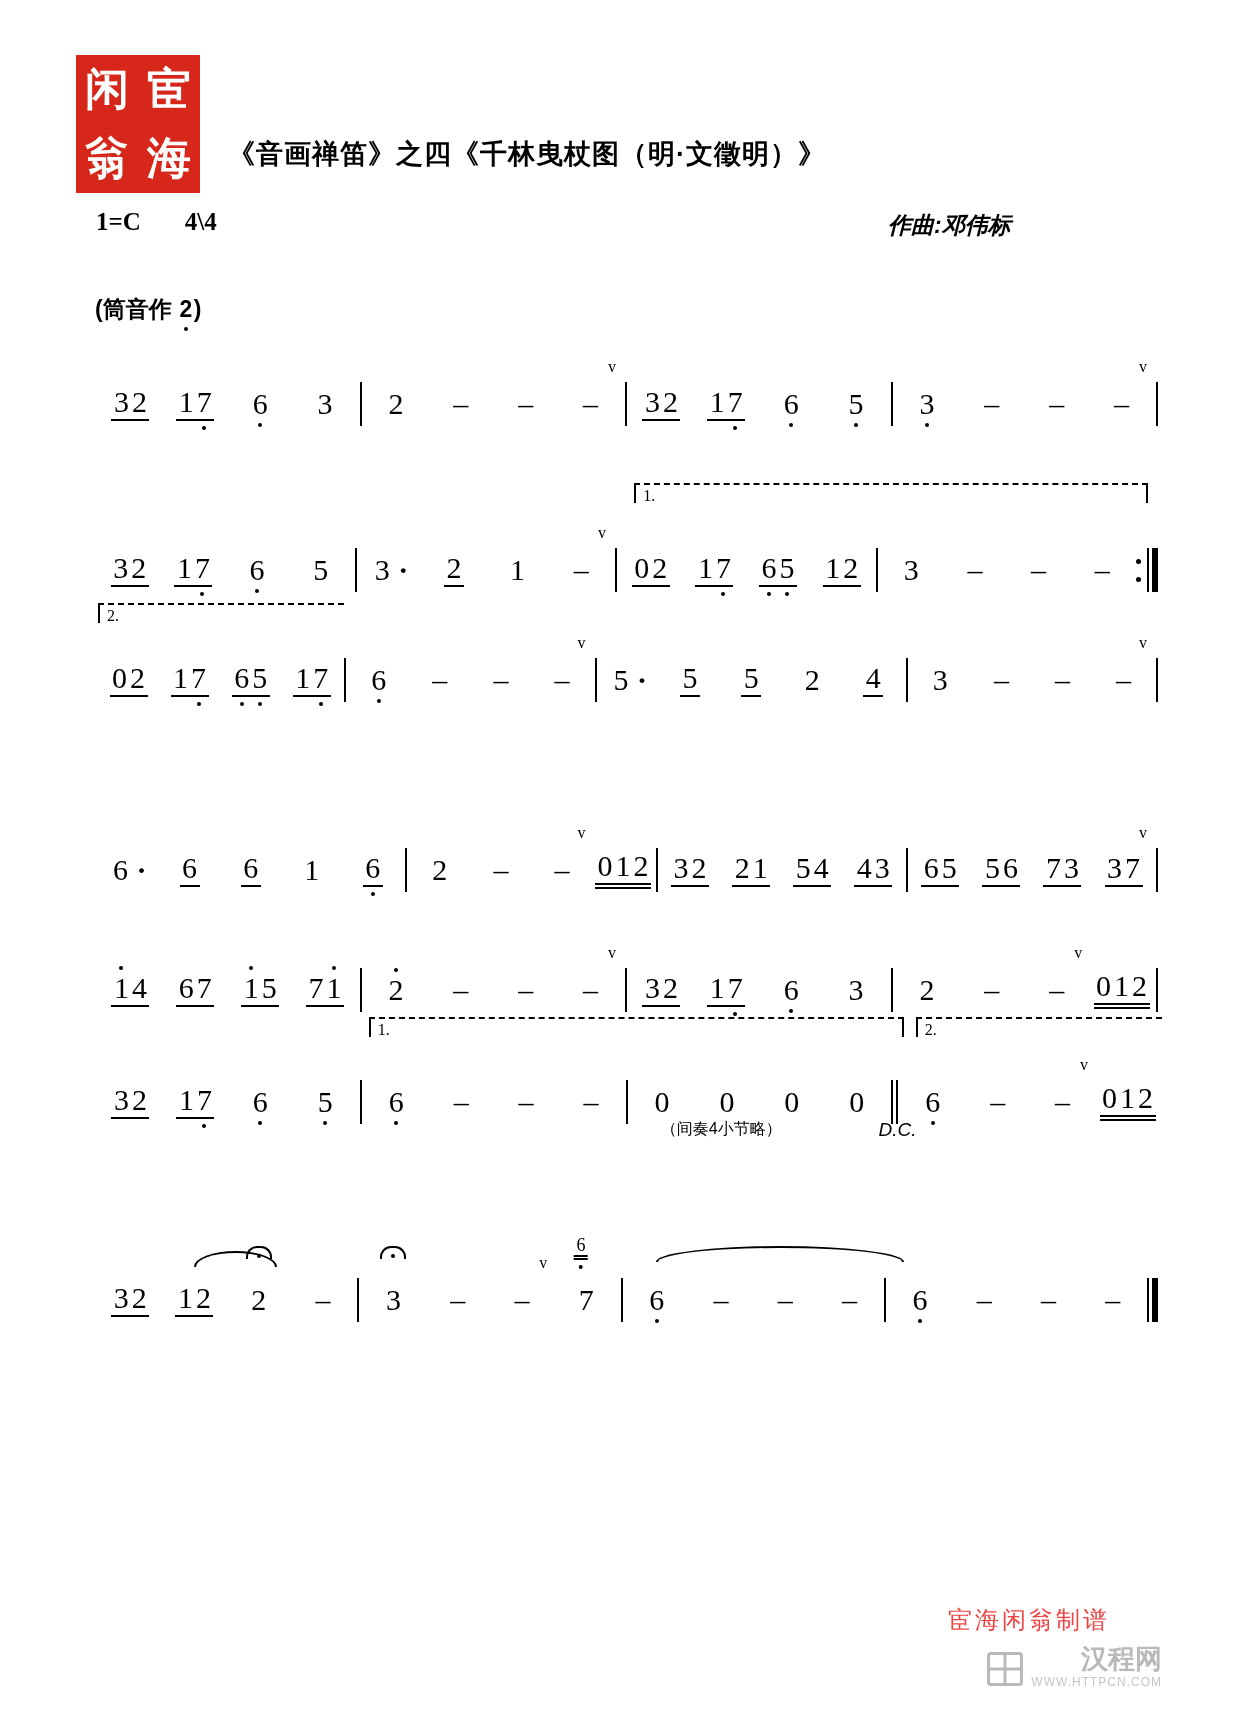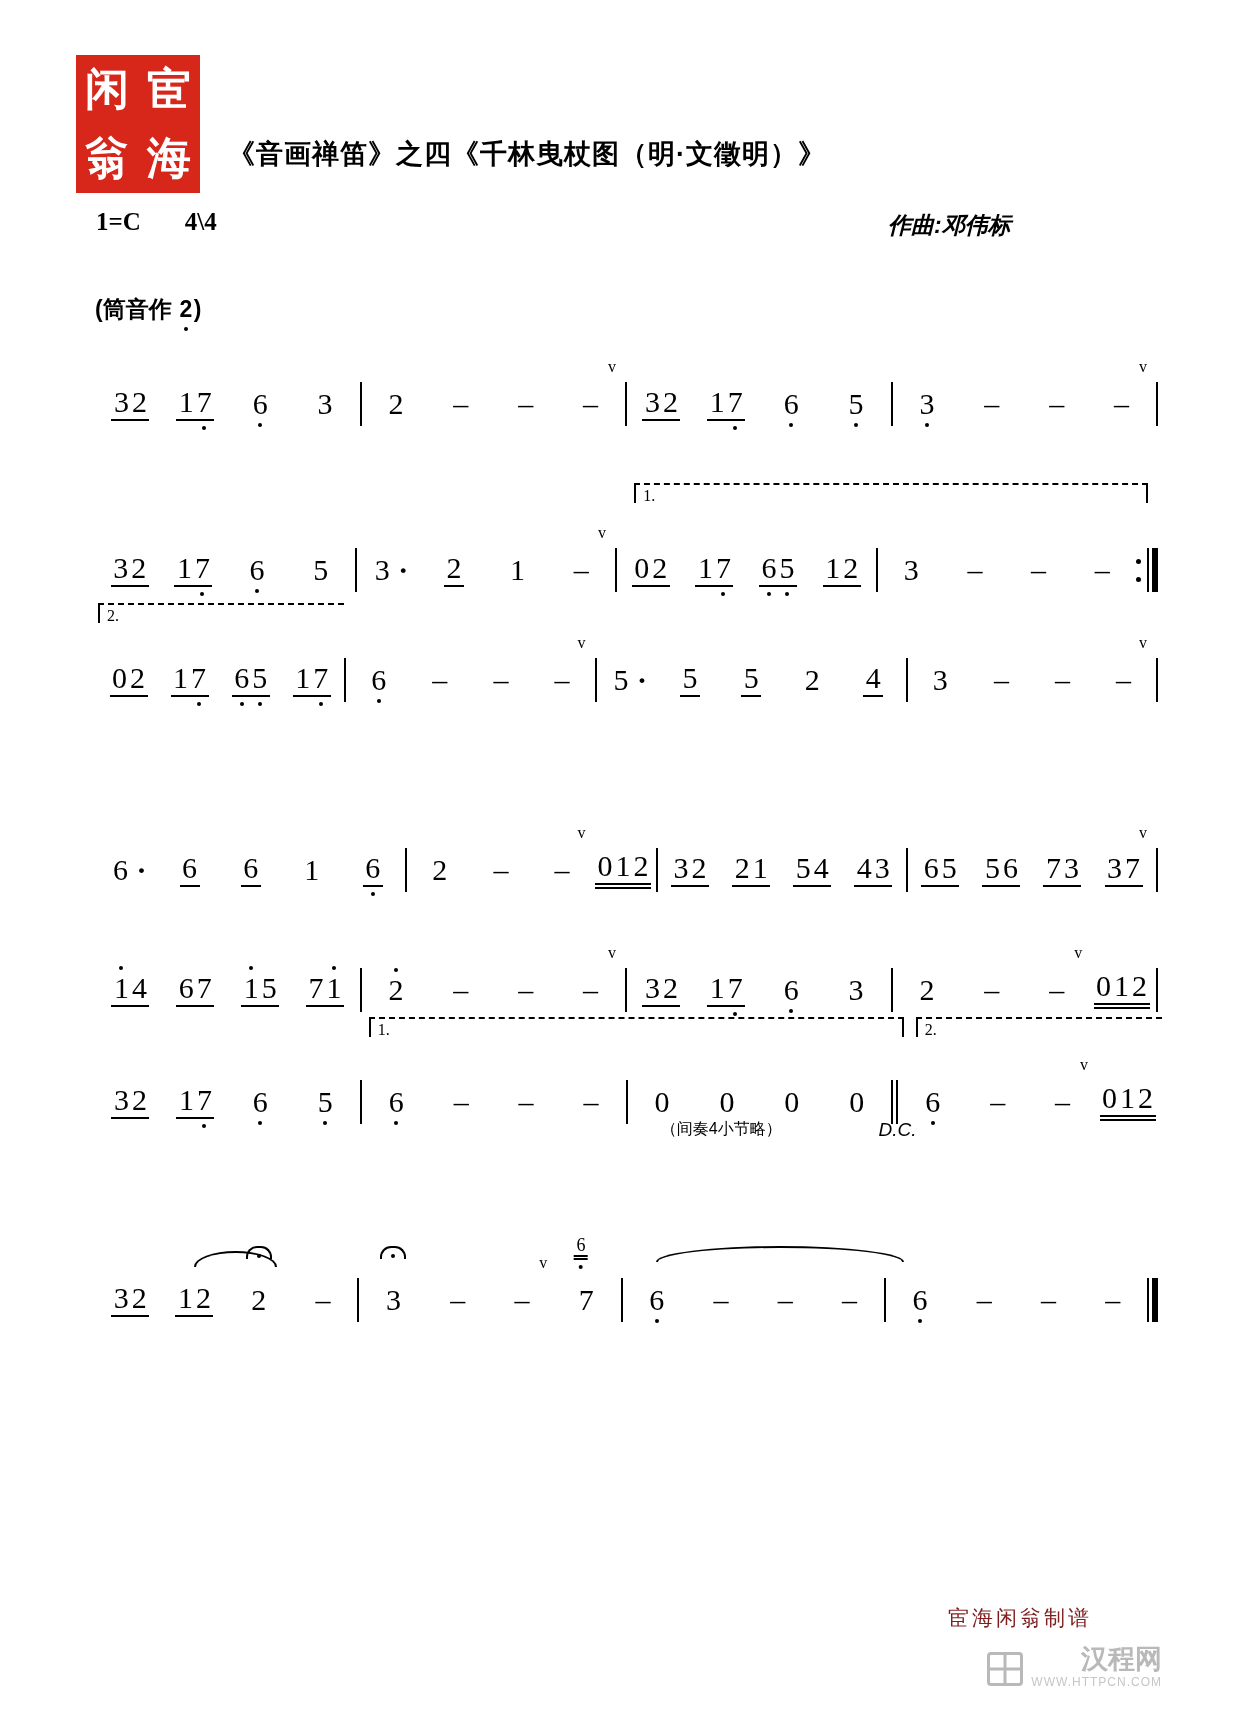--- a/index.html
+++ b/index.html
@@ -44,22 +44,22 @@
   .arc{position:absolute;border:2px solid #000;border-bottom:none;
        border-radius:50% 50% 0 0 / 100% 100% 0 0;height:14px;}
   .fermata{position:absolute;top:-29px;left:50%;transform:translateX(-50%);width:22px;height:11px;
            border:2px solid #000;border-bottom:none;border-radius:11px 11px 0 0;}
   .fermata:after{content:"";position:absolute;left:50%;bottom:1px;transform:translateX(-50%);
            width:4px;height:4px;border-radius:50%;background:#000;}
   .grace{position:absolute;left:50%;top:-40px;transform:translateX(-88%);font-size:18px;}
   .grace .u2{border-bottom:5px double #000;padding-bottom:1px;}
   .ovlabel{position:absolute;white-space:nowrap;font-family:"Liberation Sans",sans-serif;}
   
-  .credit{position:absolute;left:948px;top:1604px;font-size:21px;letter-spacing:3px;
-          font-family:Liberation Sans, sans-serif;color:#7f1d1d;}
+  .credit{position:absolute;left:948px;top:1604px;font-size:24px;letter-spacing:3px;
+          font-family:Liberation Sans, sans-serif;color:#ef4444;}
   .wm{position:absolute;right:78px;top:1645px;display:flex;align-items:center;gap:8px;color:#b9b9b9;}
   .wm-icon{width:30px;height:28px;border:3px solid #b9b9b9;border-radius:4px;position:relative;margin-top:4px;}
   .wm-icon:before{content:"";position:absolute;left:50%;top:0;bottom:0;width:3px;background:#b9b9b9;transform:translateX(-50%);}
   .wm-icon:after{content:"";position:absolute;top:50%;left:0;right:0;height:3px;background:#b9b9b9;transform:translateY(-50%);}
   .wm-text{display:flex;flex-direction:column;align-items:flex-end;}
   .wm-site{font-size:27px;font-weight:bold;font-family:"Liberation Sans",sans-serif;line-height:1.1;}
   .wm-url{font-size:12px;letter-spacing:1px;color:#c6c6c6;font-family:"Liberation Sans",sans-serif;}
 </style>
 </head>
 <body>

